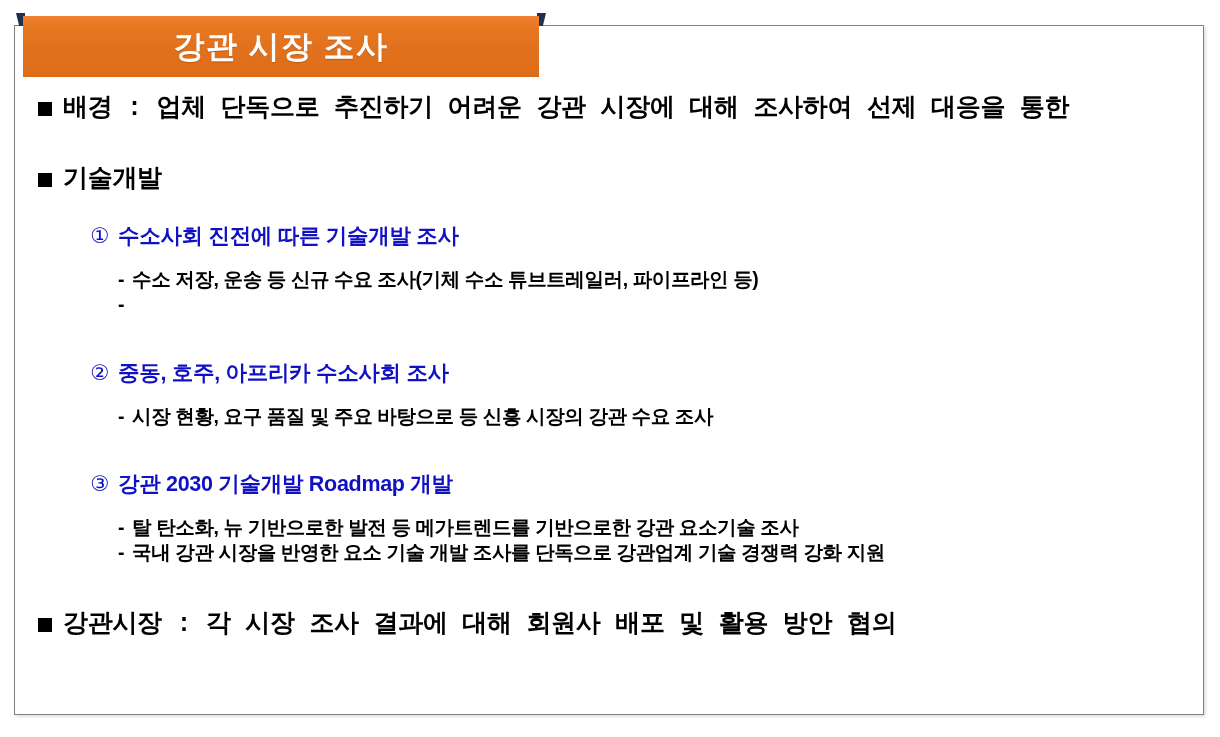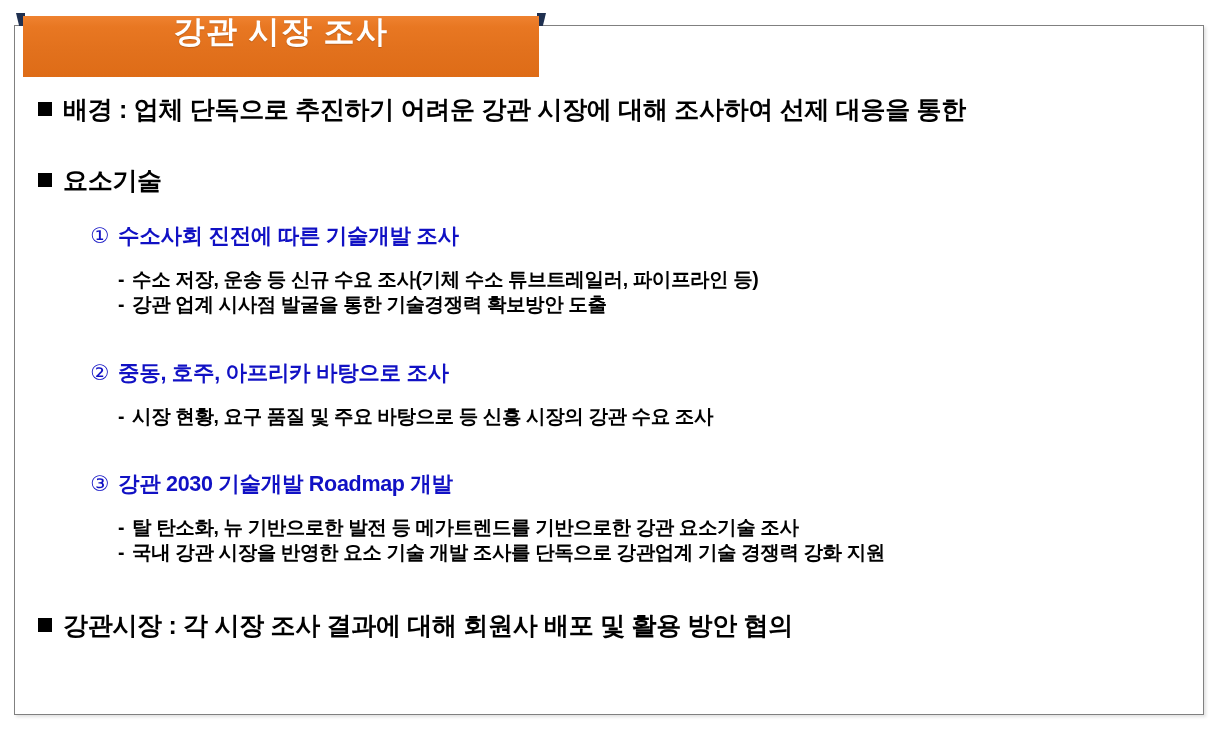--- a/index.html
+++ b/index.html
@@ -48,20 +48,21 @@
   .ribbon-tab.right { right: 0px; clip-path: polygon(0 0, 100% 0, 65% 100%, 0 100%); }
 
   #title-banner {
     position: absolute;
     left: 7px;
     top: 3px;
     right: 7px;
     bottom: 0px;
     background: linear-gradient(to bottom, #EF8230 0%, #E87722 18%, #E2711D 55%, #DE6C17 100%);
     display: flex;
+    align-items: center;
     justify-content: center;
     z-index: 2;
   }
   #title-text {
     color: #ffffff;
     font-size: 31px;
     font-weight: bold;
     letter-spacing: 1.5px;
     line-height: 1;
     text-shadow: 0 1px 1px rgba(0,0,0,0.18);
@@ -91,20 +92,21 @@
   .sq-bullet {
     flex: 0 0 auto;
     width: 14px;
     height: 14px;
     background: #000000;
     margin-top: 10px;
     margin-right: 11px;
   }
   .lvl1-body {
     flex: 1 1 auto;
+    font-family: Liberation Mono, monospace;
   }
   .lvl1-cont {
     display: block;
     padding-left: 52px;
   }
 
   .lvl2 {
     display: flex;
     align-items: flex-start;
     color: #1111C4;
@@ -158,44 +160,43 @@
 
   <div class="lvl1">
     <span class="sq-bullet"></span>
     <span class="lvl1-body">배경 : 업체 단독으로 추진하기 어려운 강관 시장에 대해 조사하여 선제 대응을 통한</span>
   </div>
 
   <div class="gap-lg"></div>
 
   <div class="lvl1">
     <span class="sq-bullet"></span>
-    <span class="lvl1-body">요소기술</span>
+    <span class="lvl1-body">기술개발</span>
   </div>
 
   <div class="gap-md"></div>
 
   <div class="lvl2">
     <span class="circ-num">①</span>
     <span>수소사회 진전에 따른 기술개발 조사</span>
   </div>
   <div class="gap-sm"></div>
   <div class="lvl3">
     <span class="dash">-</span>
     <span>수소 저장, 운송 등 신규 수요 조사(기체 수소 튜브트레일러, 파이프라인 등)</span>
   </div>
   <div class="lvl3">
     <span class="dash">-</span>
-    <span>강관 업계 시사점 발굴을 통한 기술경쟁력 확보방안 도출</span>
   </div>
 
   <div class="gap-xl"></div>
 
   <div class="lvl2">
     <span class="circ-num">②</span>
-    <span>중동, 호주, 아프리카 바탕으로 조사</span>
+    <span>중동, 호주, 아프리카 수소사회 조사</span>
   </div>
   <div class="gap-sm"></div>
   <div class="lvl3">
     <span class="dash">-</span>
     <span>시장 현황, 요구 품질 및 주요 바탕으로 등 신흥 시장의 강관 수요 조사</span>
   </div>
 
   <div class="gap-xl"></div>
 
   <div class="lvl2">

